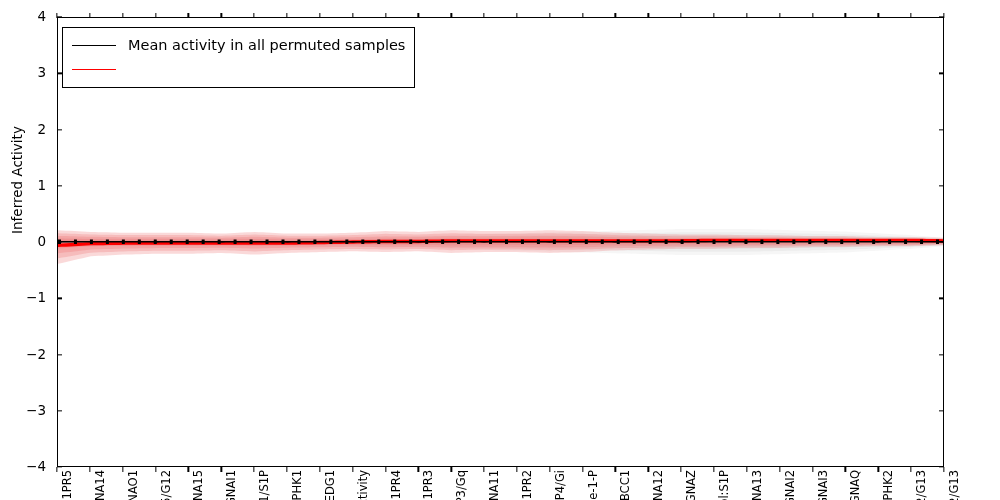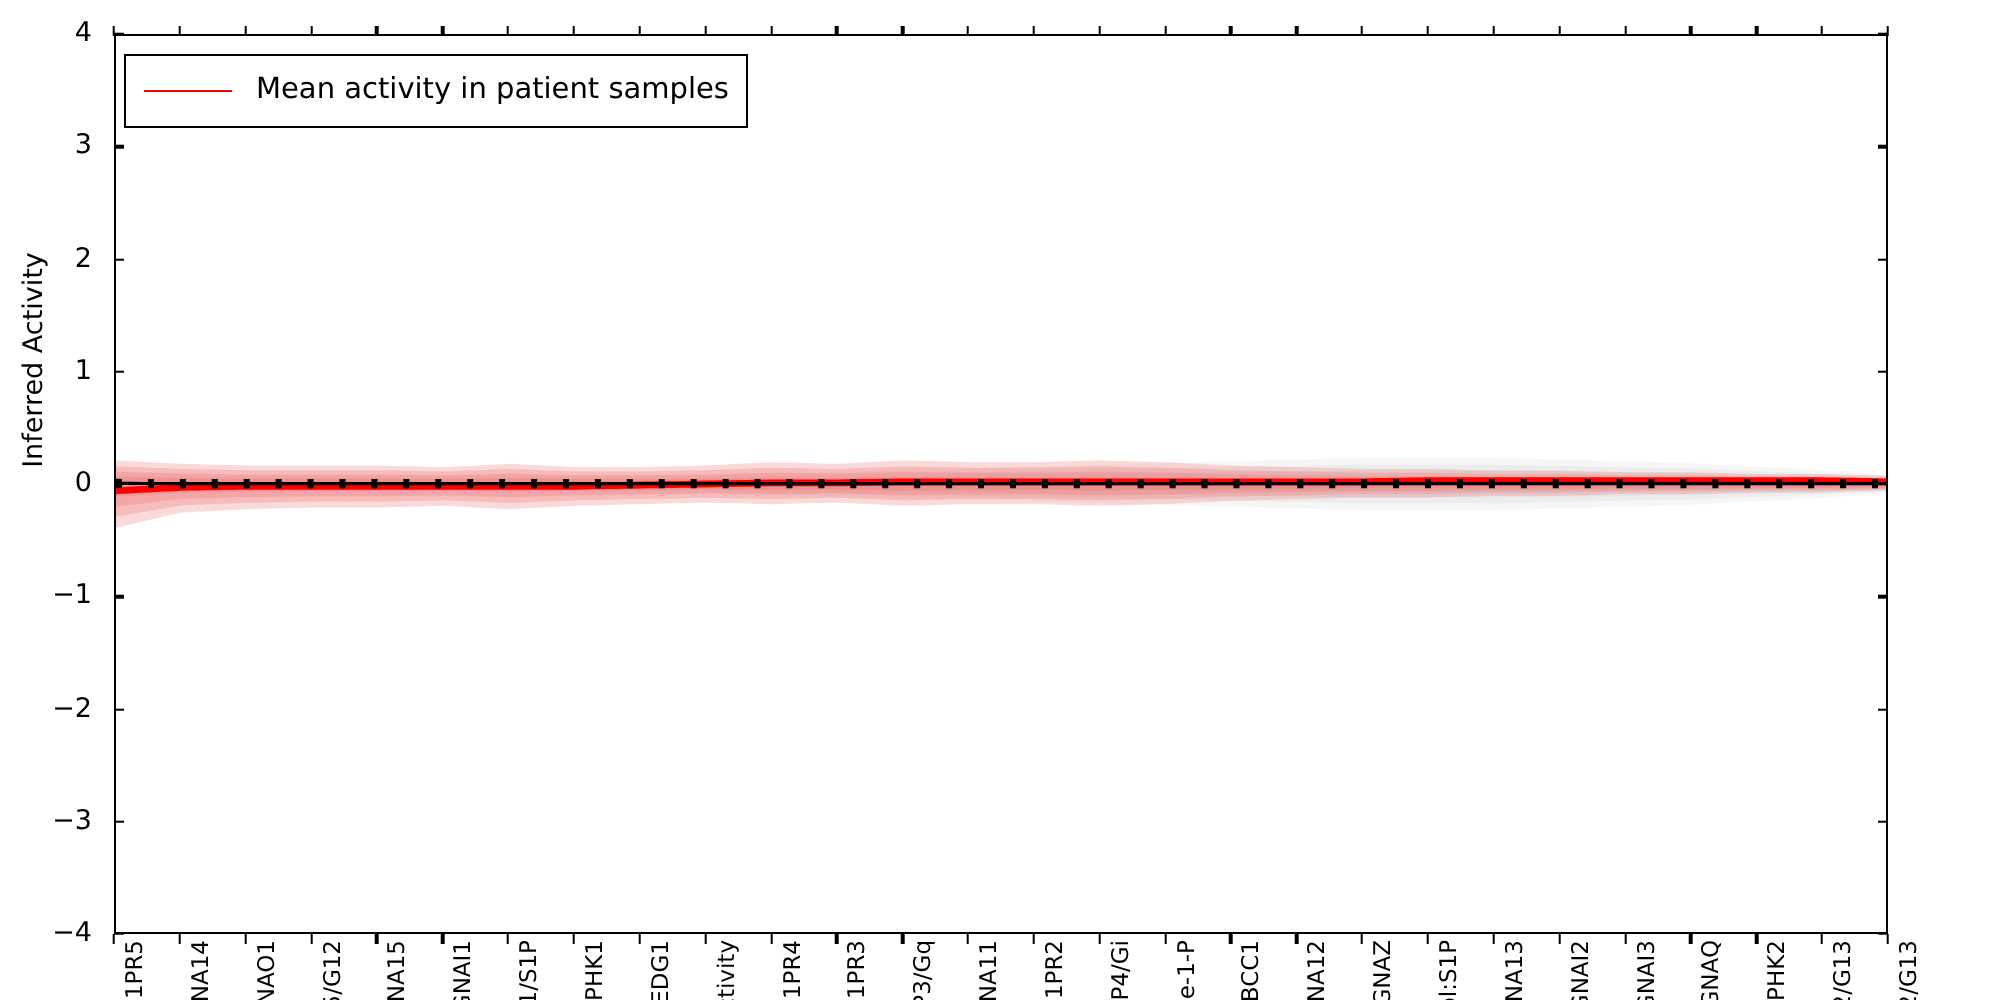--- a/index.html
+++ b/index.html
@@ -150,22 +150,25 @@
         </g>
       <g>
           <path d="M 0.00 224.72 L 4.11 224.73 L 8.21 224.73 L 12.32 224.74 L 16.43 224.75 L 20.53 224.75 L 24.64 224.76 L 28.75 224.77 L 32.85 224.78 L 36.96 224.78 L 41.06 224.78 L 45.17 224.78 L 49.28 224.78 L 53.38 224.78 L 57.49 224.78 L 61.60 224.78 L 65.70 224.78 L 69.81 224.78 L 73.92 224.79 L 78.02 224.80 L 82.13 224.80 L 86.24 224.81 L 90.34 224.82 L 94.45 224.82 L 98.56 224.83 L 102.66 224.82 L 106.77 224.82 L 110.88 224.81 L 114.98 224.80 L 119.09 224.80 L 123.19 224.79 L 127.30 224.78 L 131.41 224.78 L 135.51 224.78 L 139.62 224.79 L 143.73 224.80 L 147.83 224.80 L 151.94 224.81 L 156.05 224.82 L 160.15 224.82 L 164.26 224.83 L 168.37 224.82 L 172.47 224.82 L 176.58 224.81 L 180.69 224.80 L 184.79 224.80 L 188.90 224.79 L 193.00 224.78 L 197.11 224.78 L 201.22 224.78 L 205.32 224.79 L 209.43 224.80 L 213.54 224.80 L 217.64 224.81 L 221.75 224.82 L 225.86 224.82 L 229.96 224.83 L 234.07 224.82 L 238.18 224.82 L 242.28 224.81 L 246.39 224.80 L 250.50 224.80 L 254.60 224.79 L 258.71 224.78 L 262.81 224.78 L 266.92 224.78 L 271.03 224.79 L 275.13 224.80 L 279.24 224.80 L 283.35 224.81 L 287.45 224.82 L 291.56 224.82 L 295.67 224.83 L 299.77 224.82 L 303.88 224.82 L 307.99 224.81 L 312.09 224.80 L 316.20 224.80 L 320.31 224.79 L 324.41 224.78 L 328.52 224.78 L 332.63 224.78 L 336.73 224.79 L 340.84 224.80 L 344.94 224.80 L 349.05 224.81 L 353.16 224.82 L 357.26 224.82 L 361.37 224.83 L 365.48 224.82 L 369.58 224.82 L 373.69 224.81 L 377.80 224.80 L 381.90 224.80 L 386.01 224.79 L 390.12 224.78 L 394.22 224.78 L 398.33 224.78 L 402.44 224.79 L 406.54 224.80 L 410.65 224.80 L 414.75 224.81 L 418.86 224.82 L 422.97 224.82 L 427.07 224.83 L 431.18 224.82 L 435.29 224.82 L 439.39 224.81 L 443.50 224.80 L 447.61 224.80 L 451.71 224.79 L 455.82 224.78 L 459.93 224.78 L 464.03 224.78 L 468.14 224.79 L 472.25 224.80 L 476.35 224.80 L 480.46 224.81 L 484.56 224.82 L 488.67 224.82 L 492.78 224.83 L 496.88 224.82 L 500.99 224.82 L 505.10 224.81 L 509.20 224.80 L 513.31 224.80 L 517.42 224.79 L 521.52 224.78 L 525.63 224.78 L 529.74 224.78 L 533.84 224.79 L 537.95 224.80 L 542.06 224.80 L 546.16 224.81 L 550.27 224.82 L 554.38 224.82 L 558.48 224.83 L 562.59 224.82 L 566.69 224.82 L 570.80 224.81 L 574.91 224.80 L 579.01 224.80 L 583.12 224.79 L 587.23 224.78 L 591.33 224.78 L 595.44 224.78 L 599.55 224.79 L 603.65 224.80 L 607.76 224.80 L 611.87 224.81 L 615.97 224.82 L 620.08 224.82 L 624.19 224.83 L 628.29 224.82 L 632.40 224.82 L 636.50 224.81 L 640.61 224.80 L 644.72 224.80 L 648.82 224.79 L 652.93 224.78 L 657.04 224.78 L 661.14 224.78 L 665.25 224.79 L 669.36 224.80 L 673.46 224.80 L 677.57 224.81 L 681.68 224.82 L 685.78 224.82 L 689.89 224.83 L 694.00 224.82 L 698.10 224.82 L 702.21 224.81 L 706.31 224.80 L 710.42 224.80 L 714.53 224.79 L 718.63 224.78 L 722.74 224.78 L 726.85 224.78 L 730.95 224.79 L 735.06 224.80 L 739.17 224.80 L 743.27 224.81 L 747.38 224.82 L 751.49 224.82 L 755.59 224.83 L 759.70 224.82 L 763.81 224.82 L 767.91 224.81 L 772.02 224.80 L 776.13 224.80 L 780.23 224.79 L 784.34 224.78 L 788.44 224.78 L 792.55 224.78 L 796.66 224.79 L 800.76 224.80 L 804.87 224.80 L 808.98 224.81 L 813.08 224.82 L 817.19 224.82 L 821.30 224.83 L 825.40 224.82 L 829.51 224.82 L 833.62 224.81 L 837.72 224.80 L 841.83 224.80 L 845.94 224.79 L 850.04 224.78 L 854.15 224.78 L 858.25 224.78 L 862.36 224.79 L 866.47 224.80 L 870.57 224.80 L 874.68 224.81 L 878.79 224.82 L 882.89 224.82 L 887.00 224.83" fill="none" stroke="#000000" stroke-width="1.6"></path>
           <path d="M 0.00 224.72 L 4.11 224.73 L 8.21 224.73 L 12.32 224.74 L 16.43 224.75 L 20.53 224.75 L 24.64 224.76 L 28.75 224.77 L 32.85 224.78 L 36.96 224.78 L 41.06 224.78 L 45.17 224.78 L 49.28 224.78 L 53.38 224.78 L 57.49 224.78 L 61.60 224.78 L 65.70 224.78 L 69.81 224.78 L 73.92 224.79 L 78.02 224.80 L 82.13 224.80 L 86.24 224.81 L 90.34 224.82 L 94.45 224.82 L 98.56 224.83 L 102.66 224.82 L 106.77 224.82 L 110.88 224.81 L 114.98 224.80 L 119.09 224.80 L 123.19 224.79 L 127.30 224.78 L 131.41 224.78 L 135.51 224.78 L 139.62 224.79 L 143.73 224.80 L 147.83 224.80 L 151.94 224.81 L 156.05 224.82 L 160.15 224.82 L 164.26 224.83 L 168.37 224.82 L 172.47 224.82 L 176.58 224.81 L 180.69 224.80 L 184.79 224.80 L 188.90 224.79 L 193.00 224.78 L 197.11 224.78 L 201.22 224.78 L 205.32 224.79 L 209.43 224.80 L 213.54 224.80 L 217.64 224.81 L 221.75 224.82 L 225.86 224.82 L 229.96 224.83 L 234.07 224.82 L 238.18 224.82 L 242.28 224.81 L 246.39 224.80 L 250.50 224.80 L 254.60 224.79 L 258.71 224.78 L 262.81 224.78 L 266.92 224.78 L 271.03 224.79 L 275.13 224.80 L 279.24 224.80 L 283.35 224.81 L 287.45 224.82 L 291.56 224.82 L 295.67 224.83 L 299.77 224.82 L 303.88 224.82 L 307.99 224.81 L 312.09 224.80 L 316.20 224.80 L 320.31 224.79 L 324.41 224.78 L 328.52 224.78 L 332.63 224.78 L 336.73 224.79 L 340.84 224.80 L 344.94 224.80 L 349.05 224.81 L 353.16 224.82 L 357.26 224.82 L 361.37 224.83 L 365.48 224.82 L 369.58 224.82 L 373.69 224.81 L 377.80 224.80 L 381.90 224.80 L 386.01 224.79 L 390.12 224.78 L 394.22 224.78 L 398.33 224.78 L 402.44 224.79 L 406.54 224.80 L 410.65 224.80 L 414.75 224.81 L 418.86 224.82 L 422.97 224.82 L 427.07 224.83 L 431.18 224.82 L 435.29 224.82 L 439.39 224.81 L 443.50 224.80 L 447.61 224.80 L 451.71 224.79 L 455.82 224.78 L 459.93 224.78 L 464.03 224.78 L 468.14 224.79 L 472.25 224.80 L 476.35 224.80 L 480.46 224.81 L 484.56 224.82 L 488.67 224.82 L 492.78 224.83 L 496.88 224.82 L 500.99 224.82 L 505.10 224.81 L 509.20 224.80 L 513.31 224.80 L 517.42 224.79 L 521.52 224.78 L 525.63 224.78 L 529.74 224.78 L 533.84 224.79 L 537.95 224.80 L 542.06 224.80 L 546.16 224.81 L 550.27 224.82 L 554.38 224.82 L 558.48 224.83 L 562.59 224.82 L 566.69 224.82 L 570.80 224.81 L 574.91 224.80 L 579.01 224.80 L 583.12 224.79 L 587.23 224.78 L 591.33 224.78 L 595.44 224.78 L 599.55 224.79 L 603.65 224.80 L 607.76 224.80 L 611.87 224.81 L 615.97 224.82 L 620.08 224.82 L 624.19 224.83 L 628.29 224.82 L 632.40 224.82 L 636.50 224.81 L 640.61 224.80 L 644.72 224.80 L 648.82 224.79 L 652.93 224.78 L 657.04 224.78 L 661.14 224.78 L 665.25 224.79 L 669.36 224.80 L 673.46 224.80 L 677.57 224.81 L 681.68 224.82 L 685.78 224.82 L 689.89 224.83 L 694.00 224.82 L 698.10 224.82 L 702.21 224.81 L 706.31 224.80 L 710.42 224.80 L 714.53 224.79 L 718.63 224.78 L 722.74 224.78 L 726.85 224.78 L 730.95 224.79 L 735.06 224.80 L 739.17 224.80 L 743.27 224.81 L 747.38 224.82 L 751.49 224.82 L 755.59 224.83 L 759.70 224.82 L 763.81 224.82 L 767.91 224.81 L 772.02 224.80 L 776.13 224.80 L 780.23 224.79 L 784.34 224.78 L 788.44 224.78 L 792.55 224.78 L 796.66 224.79 L 800.76 224.80 L 804.87 224.80 L 808.98 224.81 L 813.08 224.82 L 817.19 224.82 L 821.30 224.83 L 825.40 224.82 L 829.51 224.82 L 833.62 224.81 L 837.72 224.80 L 841.83 224.80 L 845.94 224.79 L 850.04 224.78 L 854.15 224.78 L 858.25 224.78 L 862.36 224.79 L 866.47 224.80 L 870.57 224.80 L 874.68 224.81 L 878.79 224.82 L 882.89 224.82 L 887.00 224.83" fill="none" stroke="#000000" stroke-width="4.6" stroke-dasharray="3 13" stroke-linecap="butt"></path>
         </g>
     </svg>
   </div>
 
   <div class="legend">
     <div class="legend-row">
+      <span class="legend-swatch" style="border-top-color: rgb(0, 0, 0);"></span>
+      <span class="legend-text">Mean activity in all permuted samples</span>
+    </div>
+    <div class="legend-row">
       <span class="legend-swatch" style="border-top-color: rgb(255, 0, 0);"></span>
-      <span class="legend-text">Mean activity in patient samples</span>
     </div>
   </div>
 
 
 <div class="ytick-mark " style="top: 17px;"></div>
     <div class="ytick-mark right" style="top: 17px;"></div>
     <div class="ytick-mark " style="top: 73.25px;"></div>
     <div class="ytick-mark right" style="top: 73.25px;"></div>
     <div class="ytick-mark " style="top: 129.5px;"></div>
     <div class="ytick-mark right" style="top: 129.5px;"></div>

